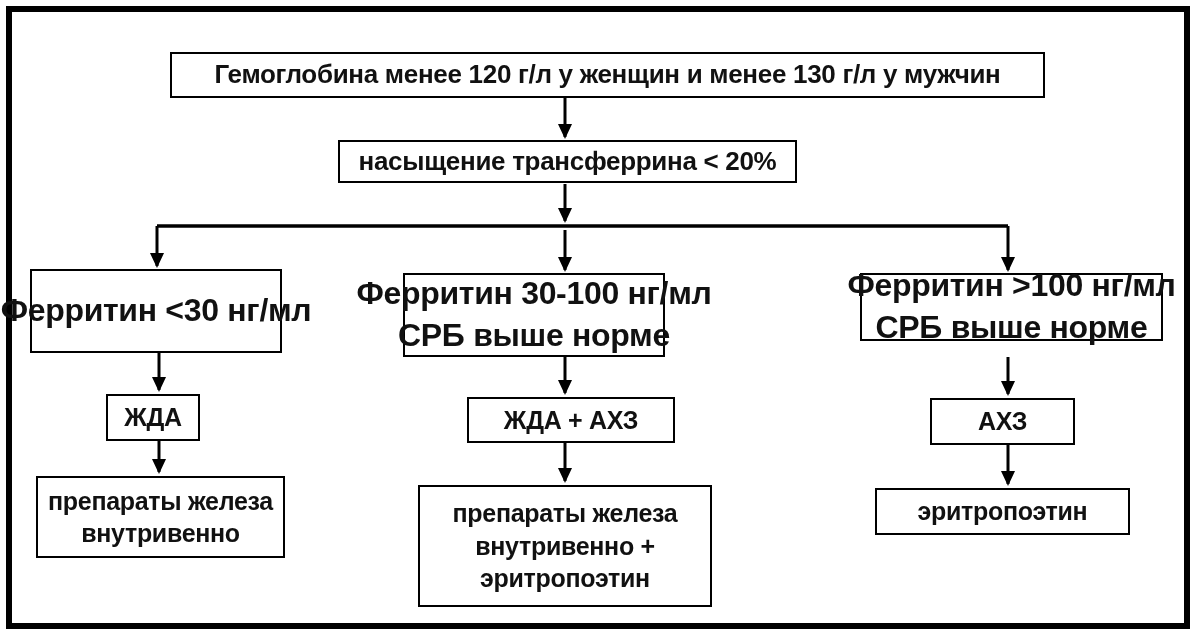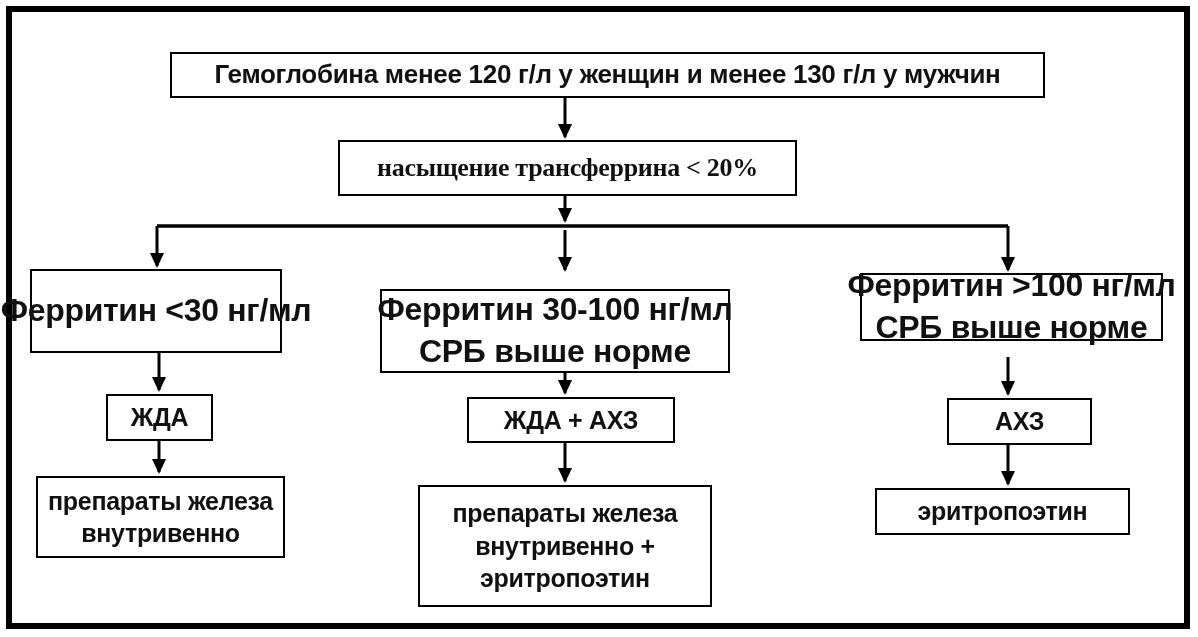--- a/index.html
+++ b/index.html
@@ -73,47 +73,47 @@
     <line x1="565" y1="357" x2="565" y2="393" marker-end="url(#arrowhead)"></line>
     <line x1="565" y1="443" x2="565" y2="481" marker-end="url(#arrowhead)"></line>
     <line x1="1008" y1="357" x2="1008" y2="394" marker-end="url(#arrowhead)"></line>
     <line x1="1008" y1="445" x2="1008" y2="484" marker-end="url(#arrowhead)"></line>
   </svg>
 
   <div class="node node--wide" style="left:170px; top:52px; width:875px; height:46px;">
     <span>Гемоглобина менее 120 г/л у женщин и менее 130 г/л у мужчин</span>
   </div>
 
-  <div class="node node--wide" style="left:338px; top:140px; width:459px; height:56px;font-family:Liberation Serif, serif;">
+  <div class="node node--wide" style="left:338px; top:140px; width:459px; height:43px;">
     <span>насыщение трансферрина &lt; 20%</span>
   </div>
 
   <div class="node node--cond" style="left:30px; top:269px; width:252px; height:84px;">
     <span>Ферритин &lt;30 нг/мл</span>
   </div>
 
-  <div class="node node--cond" style="left:380px; top:273px; width:350px; height:84px;margin-top:16px;">
+  <div class="node node--cond" style="left:403px; top:273px; width:262px; height:84px;">
     <span>Ферритин 30-100 нг/мл</span>
     <span>СРБ выше норме</span>
   </div>
 
   <div class="node node--cond" style="left:860px; top:273px; width:303px; height:68px;">
     <span>Ферритин &gt;100 нг/мл</span>
     <span>СРБ выше норме</span>
   </div>
 
-  <div class="node" style="left:106px; top:394px; width:107px; height:47px;">
+  <div class="node" style="left:106px; top:394px; width:94px; height:47px;">
     <span>ЖДА</span>
   </div>
 
   <div class="node" style="left:467px; top:397px; width:208px; height:46px;">
     <span>ЖДА + АХЗ</span>
   </div>
 
-  <div class="node" style="left:930px; top:398px; width:145px; height:47px;margin-left:17px;">
+  <div class="node" style="left:930px; top:398px; width:145px; height:47px;">
     <span>АХЗ</span>
   </div>
 
   <div class="node" style="left:36px; top:476px; width:249px; height:82px;">
     <span>препараты железа</span>
     <span>внутривенно</span>
   </div>
 
   <div class="node" style="left:418px; top:485px; width:294px; height:122px;">
     <span>препараты железа</span>

